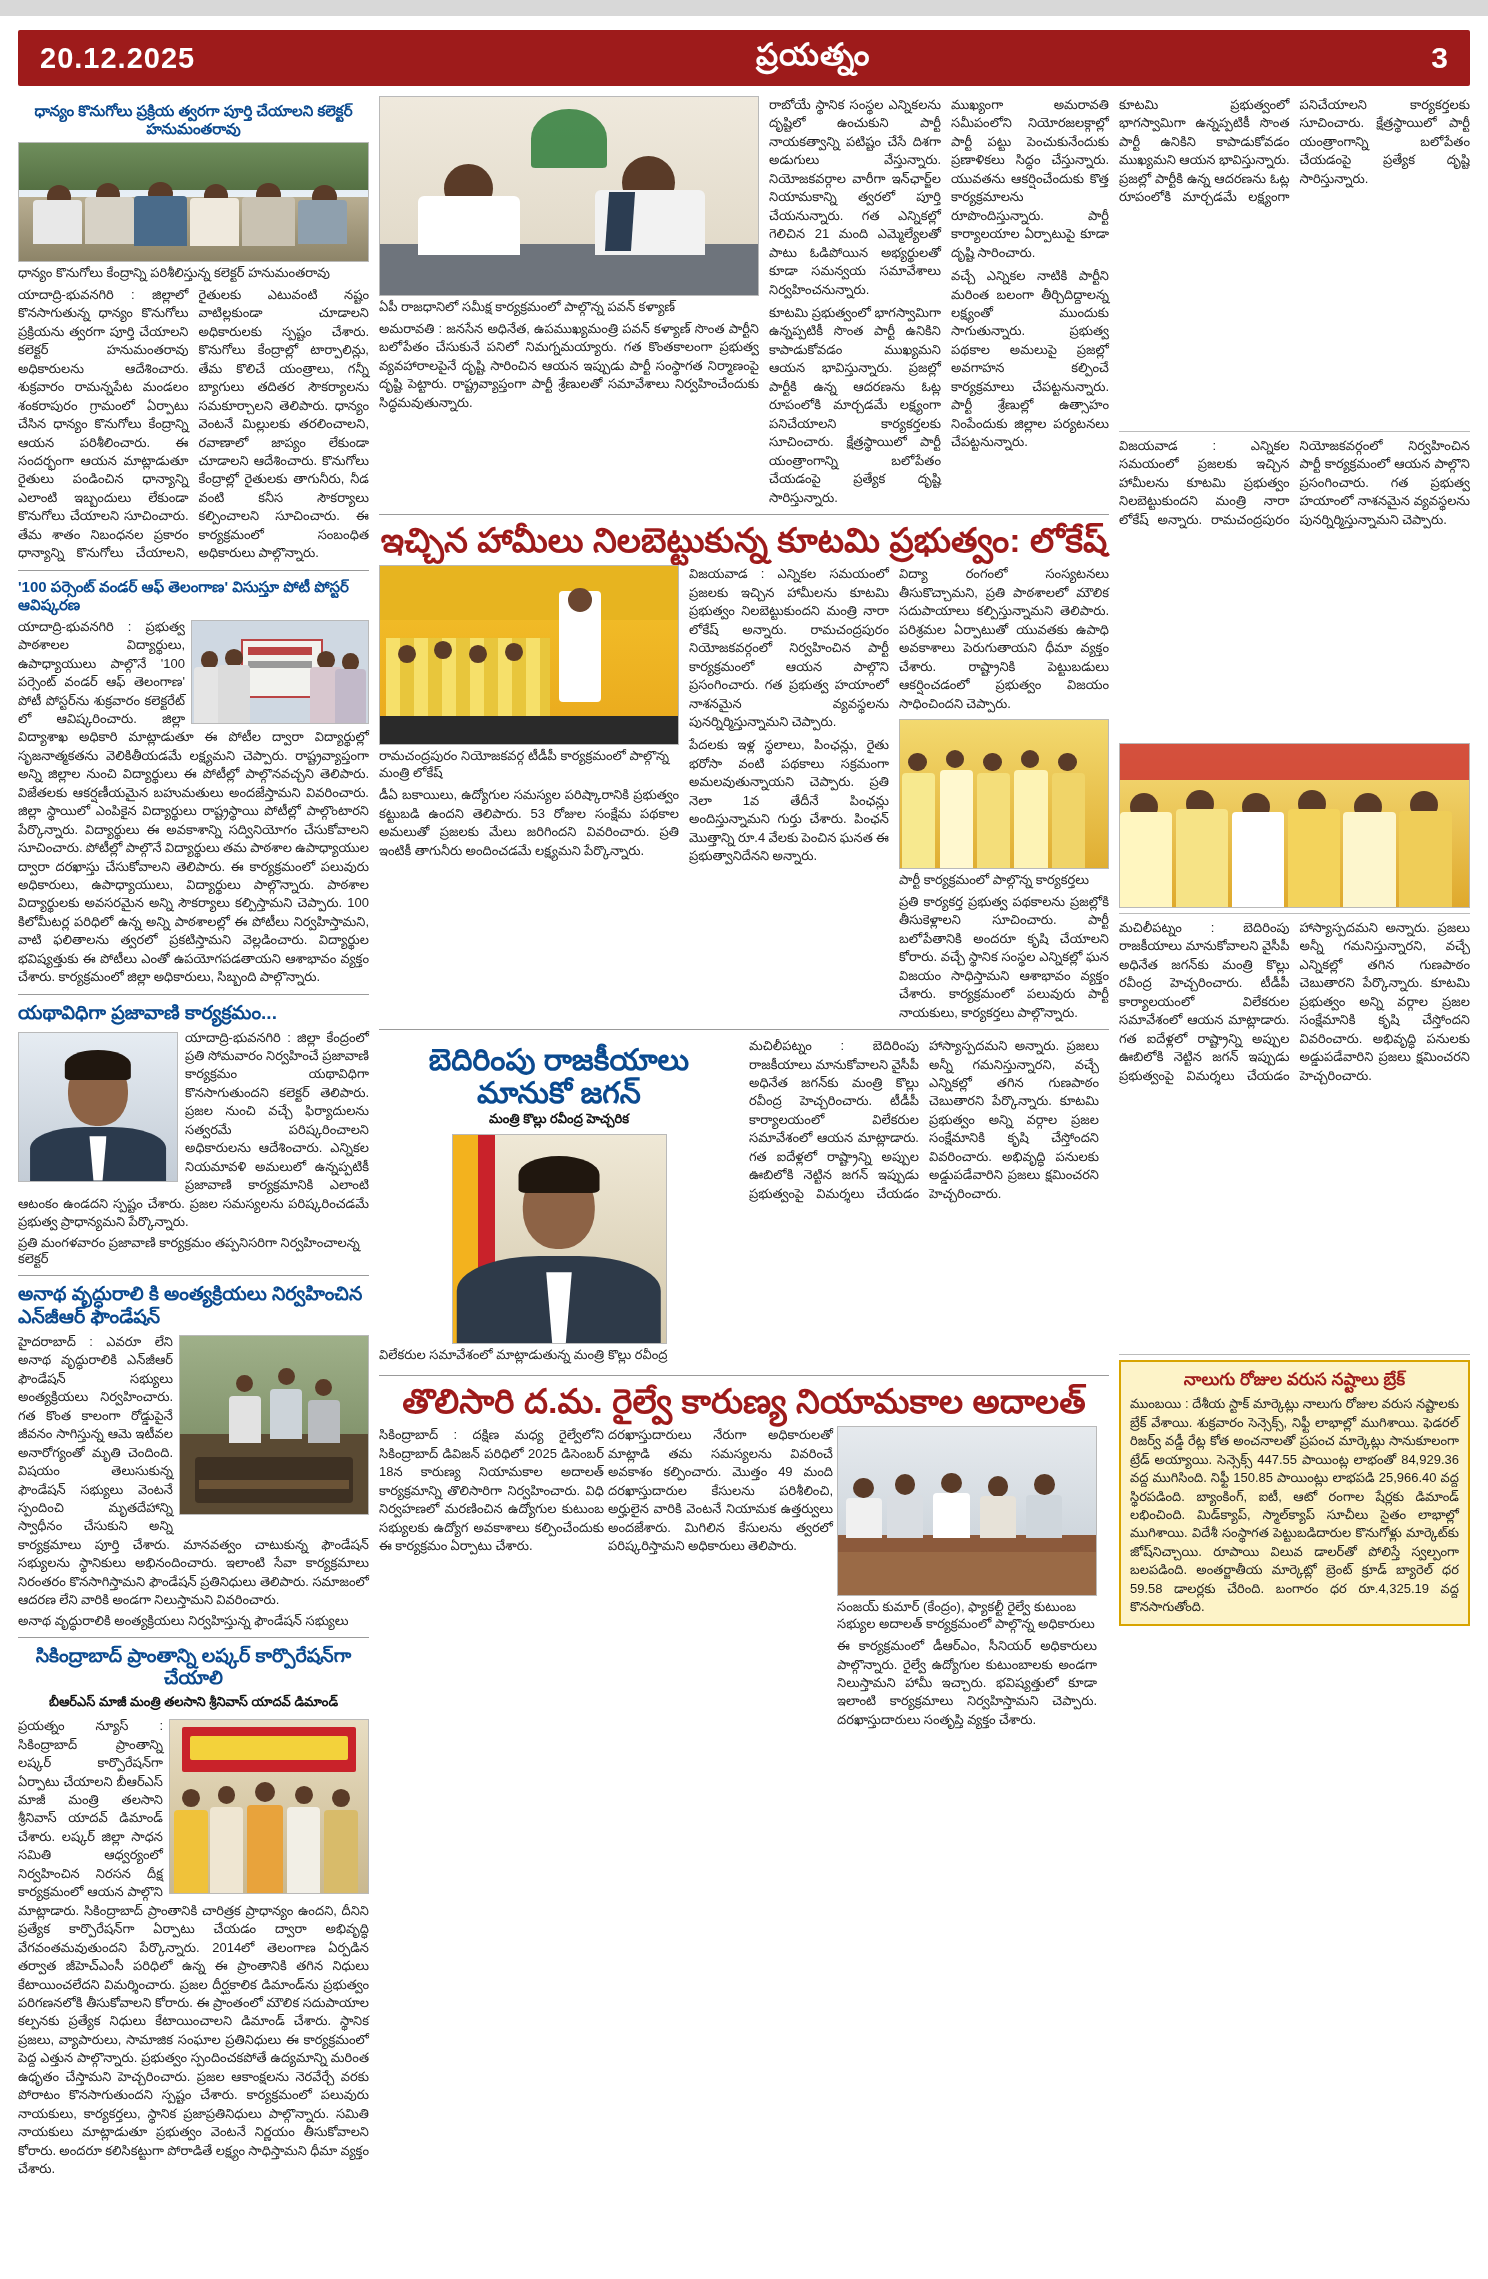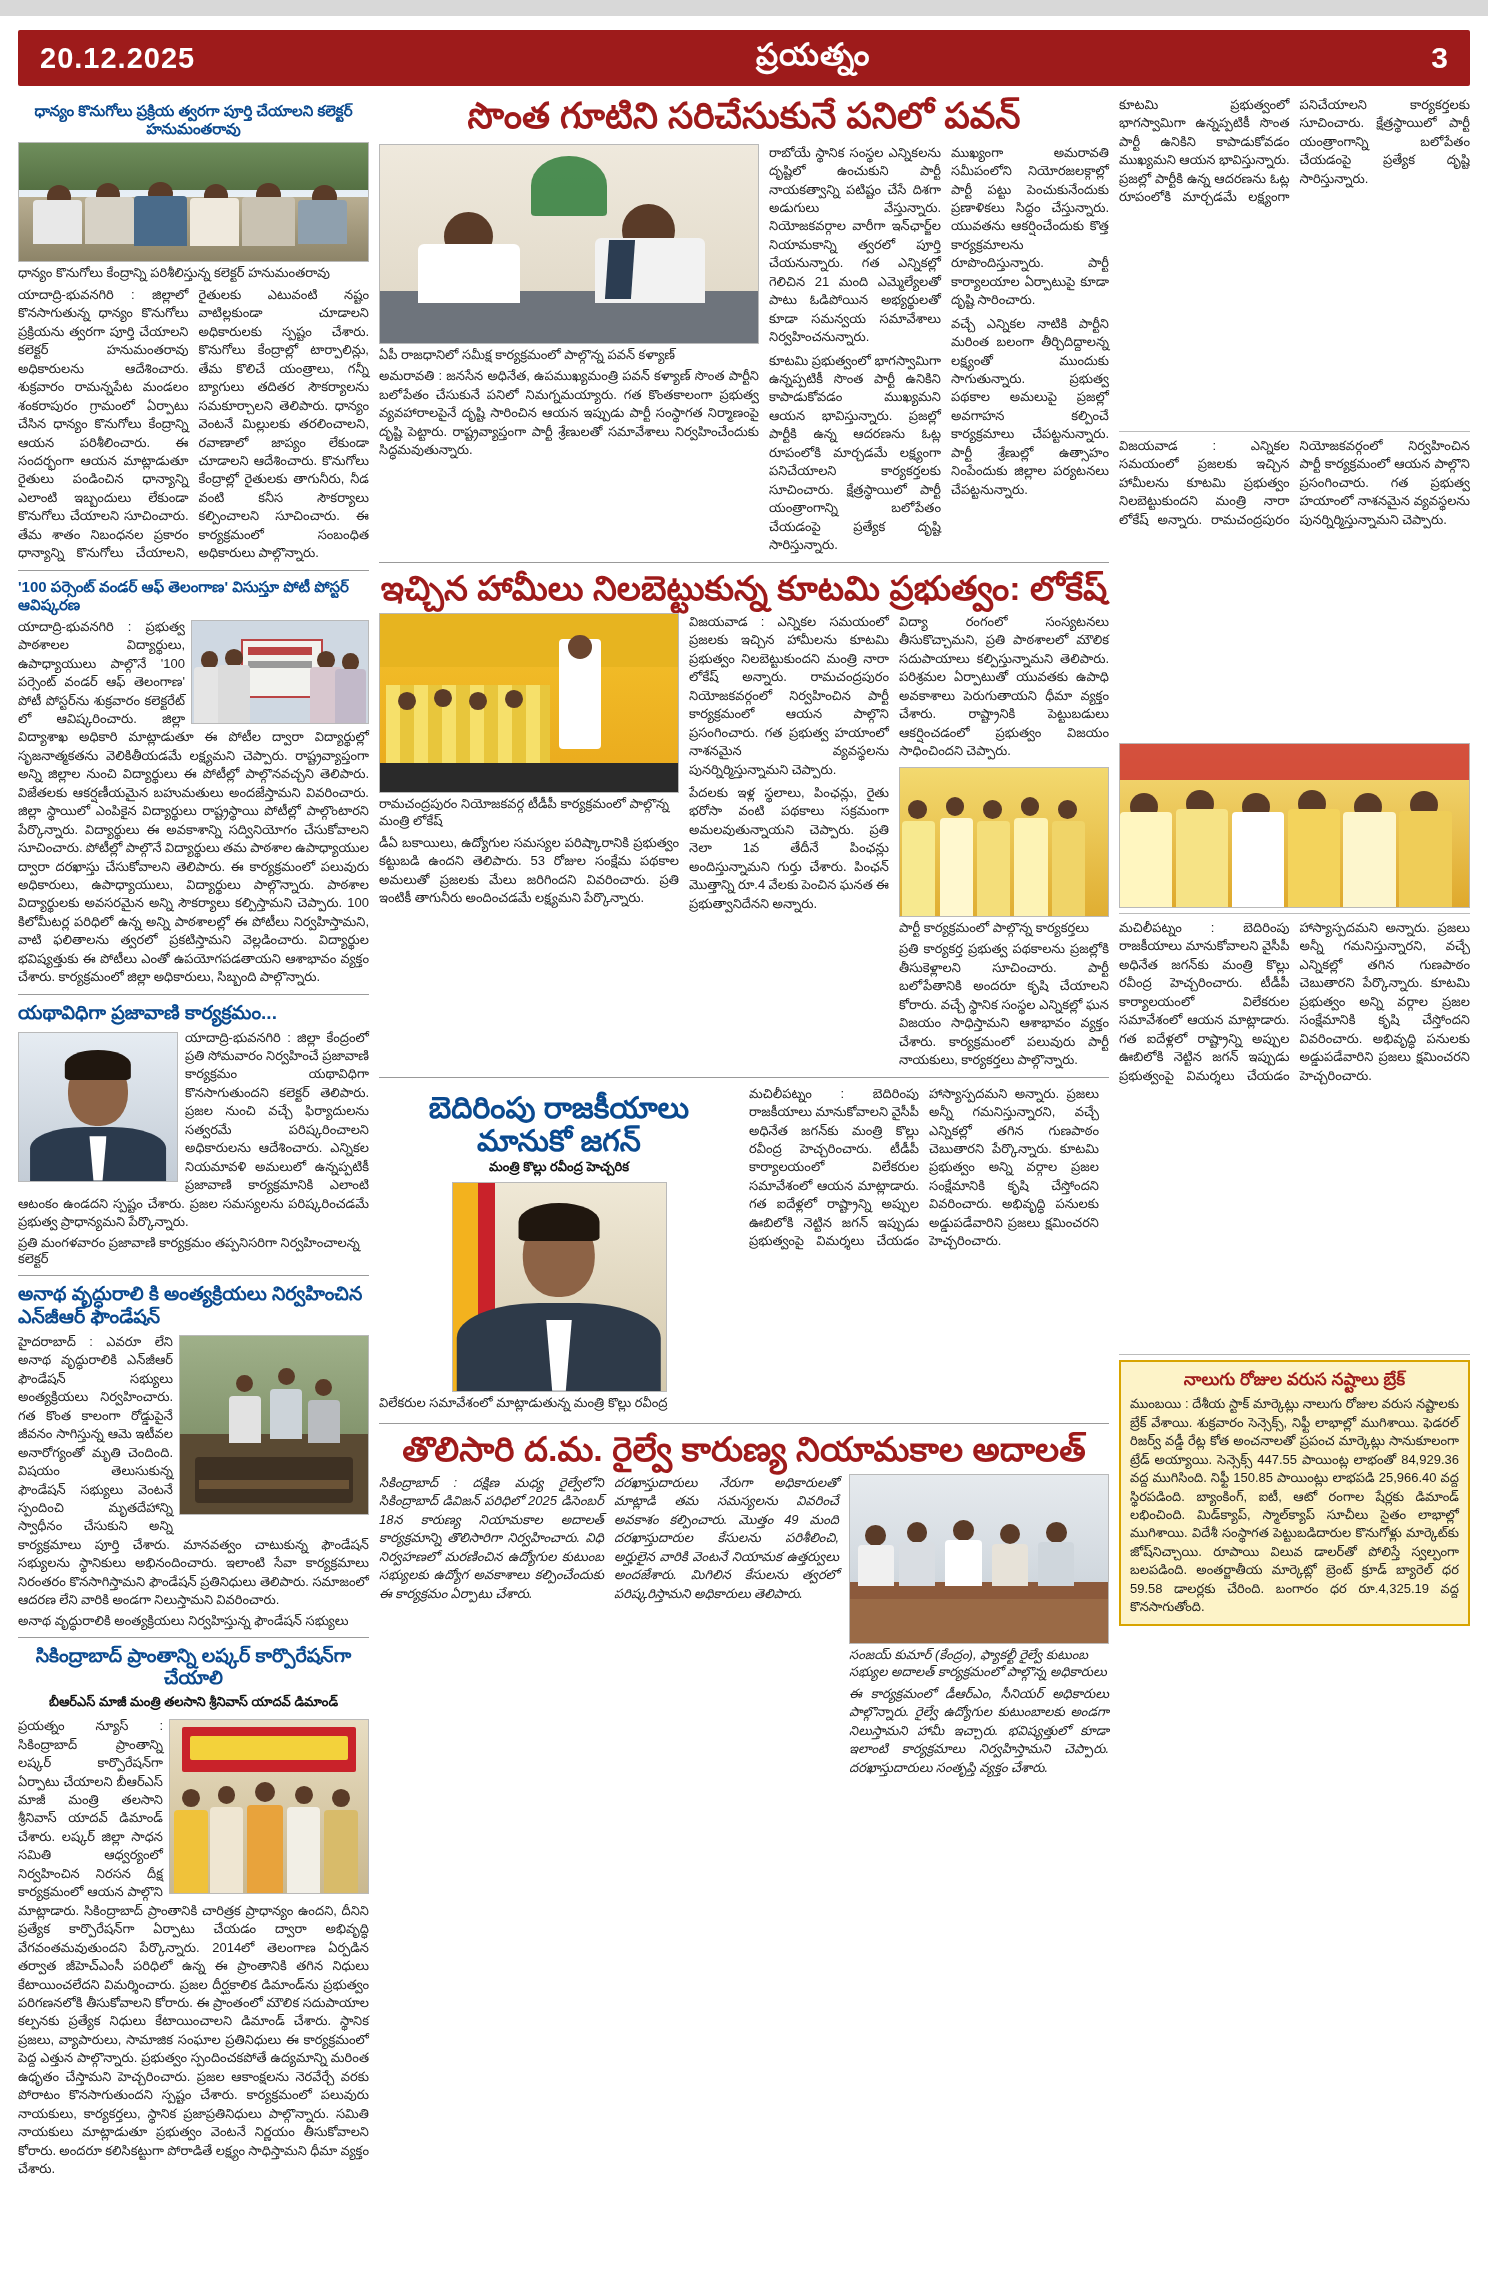--- a/index.html
+++ b/index.html
@@ -308,21 +308,20 @@
         </div>
         <div class="body-txt">ప్రయత్నం న్యూస్ : సికింద్రాబాద్ ప్రాంతాన్ని లష్కర్ కార్పొరేషన్​గా ఏర్పాటు చేయాలని బీఆర్ఎస్ మాజీ మంత్రి తలసాని శ్రీనివాస్ యాదవ్ డిమాండ్ చేశారు. లష్కర్ జిల్లా సాధన సమితి ఆధ్వర్యంలో నిర్వహించిన నిరసన దీక్ష కార్యక్రమంలో ఆయన పాల్గొని మాట్లాడారు. సికింద్రాబాద్ ప్రాంతానికి చారిత్రక ప్రాధాన్యం ఉందని, దీనిని ప్రత్యేక కార్పొరేషన్​గా ఏర్పాటు చేయడం ద్వారా అభివృద్ధి వేగవంతమవుతుందని పేర్కొన్నారు. 2014లో తెలంగాణ ఏర్పడిన తర్వాత జీహెచ్ఎంసీ పరిధిలో ఉన్న ఈ ప్రాంతానికి తగిన నిధులు కేటాయించలేదని విమర్శించారు. ప్రజల దీర్ఘకాలిక డిమాండ్​ను ప్రభుత్వం పరిగణనలోకి తీసుకోవాలని కోరారు. ఈ ప్రాంతంలో మౌలిక సదుపాయాల కల్పనకు ప్రత్యేక నిధులు కేటాయించాలని డిమాండ్ చేశారు. స్థానిక ప్రజలు, వ్యాపారులు, సామాజిక సంఘాల ప్రతినిధులు ఈ కార్యక్రమంలో పెద్ద ఎత్తున పాల్గొన్నారు. ప్రభుత్వం స్పందించకపోతే ఉద్యమాన్ని మరింత ఉధృతం చేస్తామని హెచ్చరించారు. ప్రజల ఆకాంక్షలను నెరవేర్చే వరకు పోరాటం కొనసాగుతుందని స్పష్టం చేశారు. కార్యక్రమంలో పలువురు నాయకులు, కార్యకర్తలు, స్థానిక ప్రజాప్రతినిధులు పాల్గొన్నారు. సమితి నాయకులు మాట్లాడుతూ ప్రభుత్వం వెంటనే నిర్ణయం తీసుకోవాలని కోరారు. అందరూ కలిసికట్టుగా పోరాడితే లక్ష్యం సాధిస్తామని ధీమా వ్యక్తం చేశారు.</div>
         <div style="clear:both"></div>
       </div>
 
     </div>
 
     <div class="col-mid">
 
       <div>
-        <div class="mid-head-big">సొంత గూటిని సరిచేసుకునే పనిలో పవన్</div>
         <div style="display:flex;gap:10px;">
           <div style="width:380px">
             <div class="photo" style="height:200px;background:linear-gradient(#e7e2d6,#cfc7b4)">
               <div class="scene">
                 <div style="position:absolute;inset:0;background:linear-gradient(#efe9dd,#ded6c4)"></div>
                 <div style="position:absolute;left:40%;top:6%;width:20%;height:30%;background:#2f7d3a;border-radius:50% 50% 6% 6%;opacity:.85"></div>
                 <div style="position:absolute;left:0;bottom:0;width:100%;height:26%;background:#6e747c"></div>
                 <div class="head" style="left:17%;top:34%;width:13%;padding-bottom:13%"></div>
                 <div class="shirt" style="left:10%;top:50%;width:27%;height:30%;background:#ffffff;border-radius:6px 6px 0 0"></div>
                 <div class="head" style="left:64%;top:30%;width:14%;padding-bottom:14%"></div>
@@ -417,21 +416,21 @@
           <div style="width:350px">
             <div class="body-txt two-col">మచిలీపట్నం : బెదిరింపు రాజకీయాలు మానుకోవాలని వైసీపీ అధినేత జగన్​కు మంత్రి కొల్లు రవీంద్ర హెచ్చరించారు. టీడీపీ కార్యాలయంలో విలేకరుల సమావేశంలో ఆయన మాట్లాడారు. గత ఐదేళ్లలో రాష్ట్రాన్ని అప్పుల ఊబిలోకి నెట్టిన జగన్ ఇప్పుడు ప్రభుత్వంపై విమర్శలు చేయడం హాస్యాస్పదమని అన్నారు. ప్రజలు అన్నీ గమనిస్తున్నారని, వచ్చే ఎన్నికల్లో తగిన గుణపాఠం చెబుతారని పేర్కొన్నారు. కూటమి ప్రభుత్వం అన్ని వర్గాల ప్రజల సంక్షేమానికి కృషి చేస్తోందని వివరించారు. అభివృద్ధి పనులకు అడ్డుపడేవారిని ప్రజలు క్షమించరని హెచ్చరించారు.</div>
           </div>
         </div>
       </div>
 
       <hr class="rule">
 
       <div>
         <div class="mid-head-mid">తొలిసారి  ద.మ. రైల్వే కారుణ్య నియామకాల అదాలత్</div>
-        <div style="display:flex;gap:10px;font-style:italic;">
+        <div style="display:flex;gap:4px;">
           <div style="width:225px">
             <div class="body-txt">సికింద్రాబాద్ : దక్షిణ మధ్య రైల్వేలోని సికింద్రాబాద్ డివిజన్ పరిధిలో 2025 డిసెంబర్ 18న కారుణ్య నియామకాల అదాలత్ కార్యక్రమాన్ని తొలిసారిగా నిర్వహించారు. విధి నిర్వహణలో మరణించిన ఉద్యోగుల కుటుంబ సభ్యులకు ఉద్యోగ అవకాశాలు కల్పించేందుకు ఈ కార్యక్రమం ఏర్పాటు చేశారు.</div>
           </div>
           <div style="width:225px">
             <div class="body-txt">దరఖాస్తుదారులు నేరుగా అధికారులతో మాట్లాడి తమ సమస్యలను వివరించే అవకాశం కల్పించారు. మొత్తం 49 మంది దరఖాస్తుదారుల కేసులను పరిశీలించి, అర్హులైన వారికి వెంటనే నియామక ఉత్తర్వులు అందజేశారు. మిగిలిన కేసులను త్వరలో పరిష్కరిస్తామని అధికారులు తెలిపారు.</div>
           </div>
           <div style="width:260px">
             <div class="photo" style="height:170px;background:linear-gradient(#dfe5ea,#bfc9d2)">
               <div class="scene">
                 <div style="position:absolute;inset:0;background:linear-gradient(#e6eaee,#c3ccd4)"></div>

